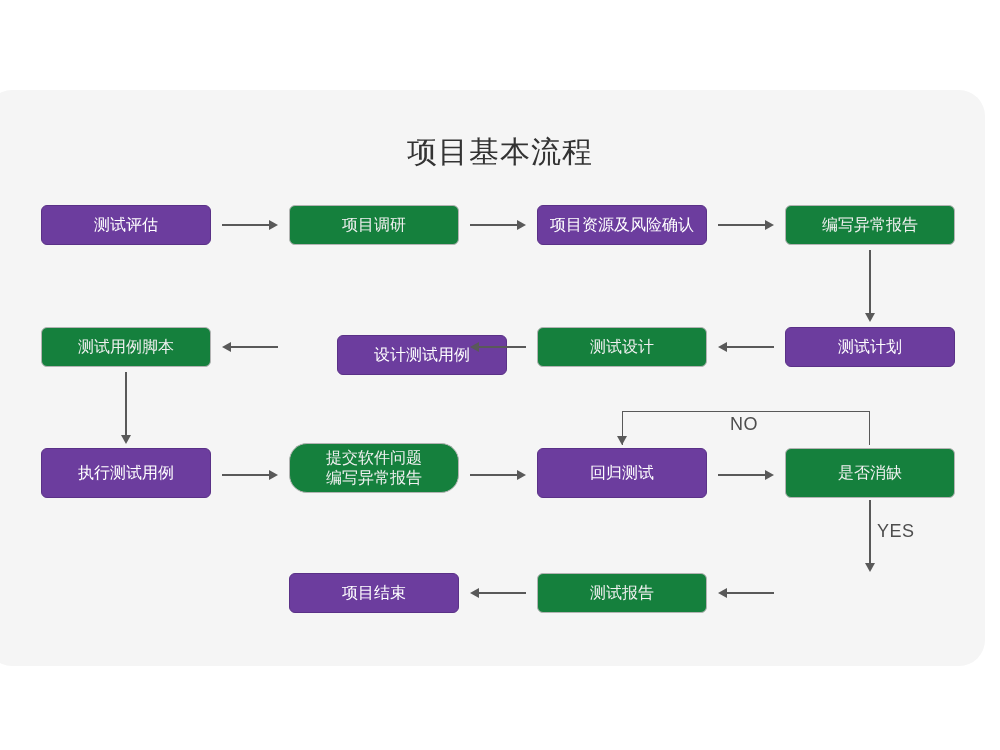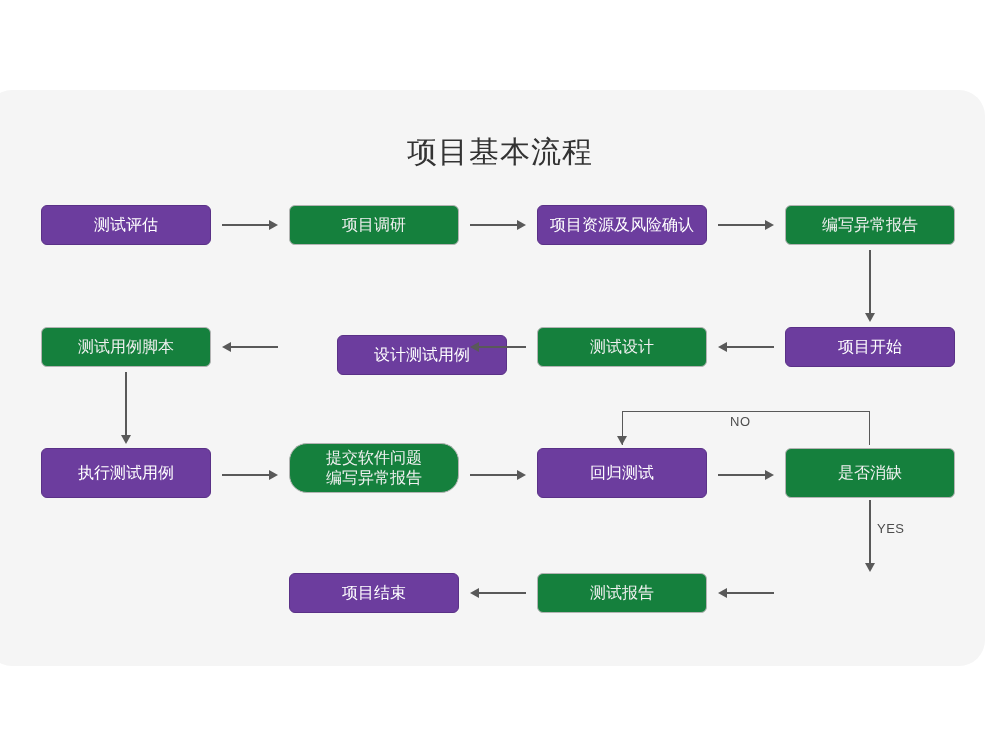--- a/index.html
+++ b/index.html
@@ -106,21 +106,21 @@
   .loop-head {
     position: absolute;
     width: 0; height: 0;
     border-left: 5px solid transparent;
     border-right: 5px solid transparent;
     border-top: 9px solid #595959;
   }
 
   .edge-label {
     position: absolute;
-    font-size: 13px;
+    font-size: 18px;
     color: #4d4d4d;
     letter-spacing: 0.5px;
   }
 </style>
 </head>
 <body>
 
 <div id="stage">
 
   <div class="panel"></div>
@@ -169,21 +169,21 @@
       <div class="head"></div>
   </div>
 
   <div class="node gray" style="left:537px; top:327px;">测试设计</div>
 
   <div class="arrow-h left" style="left:718px; top:340px; width:56px;">
     <div class="shaft"></div>
       <div class="head"></div>
   </div>
 
-  <div class="node purple" style="left:785px; top:327px;">项目开始</div>
+  <div class="node purple" style="left:785px; top:327px;">测试计划</div>
 
   <div class="arrow-v" style="left:119px; top:372px; height:72px;">
     <div class="shaft"></div>
       <div class="head"></div>
   </div>
 
   <div class="loop" style="left:622px; top:411px; width:248px; height:34px;"></div>
   <div class="loop-head" style="left:617px; top:436px;"></div>
   <div class="edge-label" style="left:730px; top:414px;">NO</div>
 

